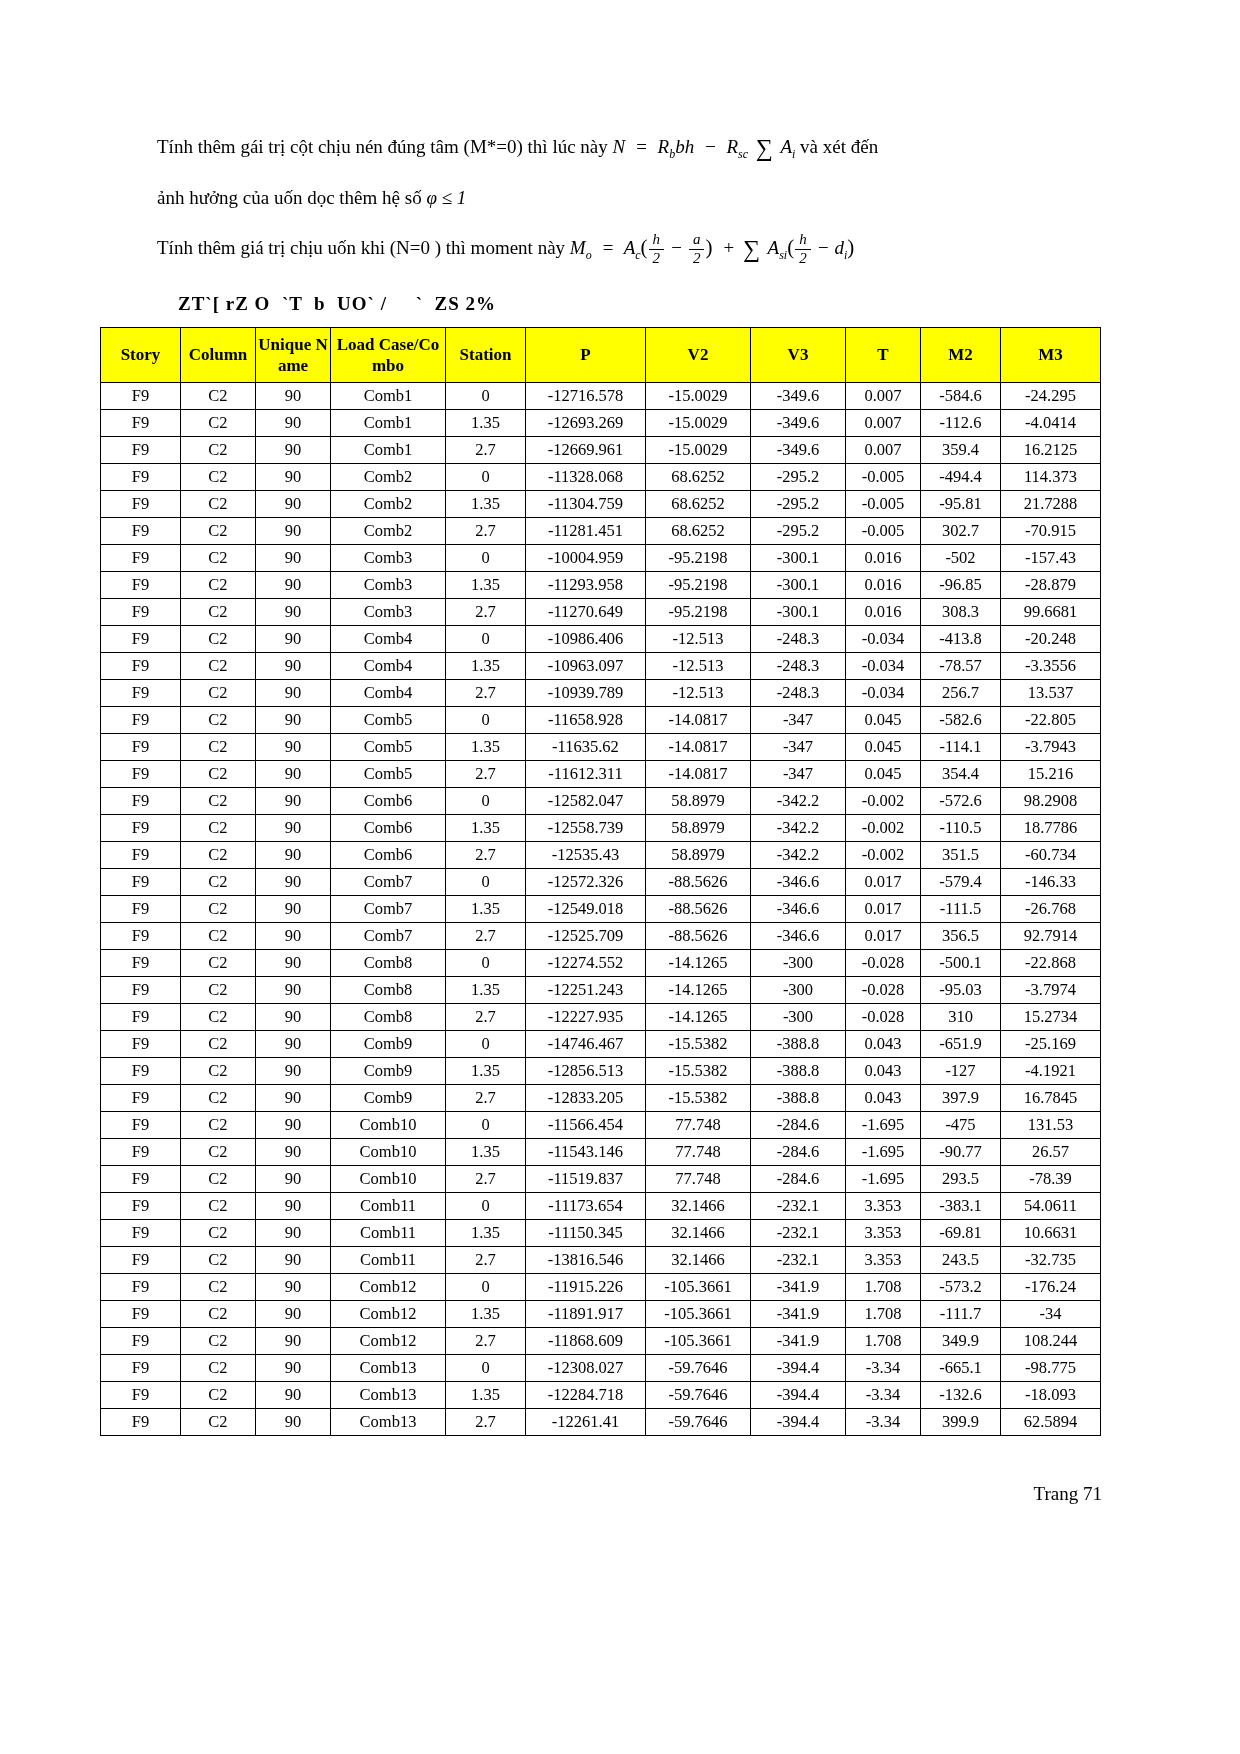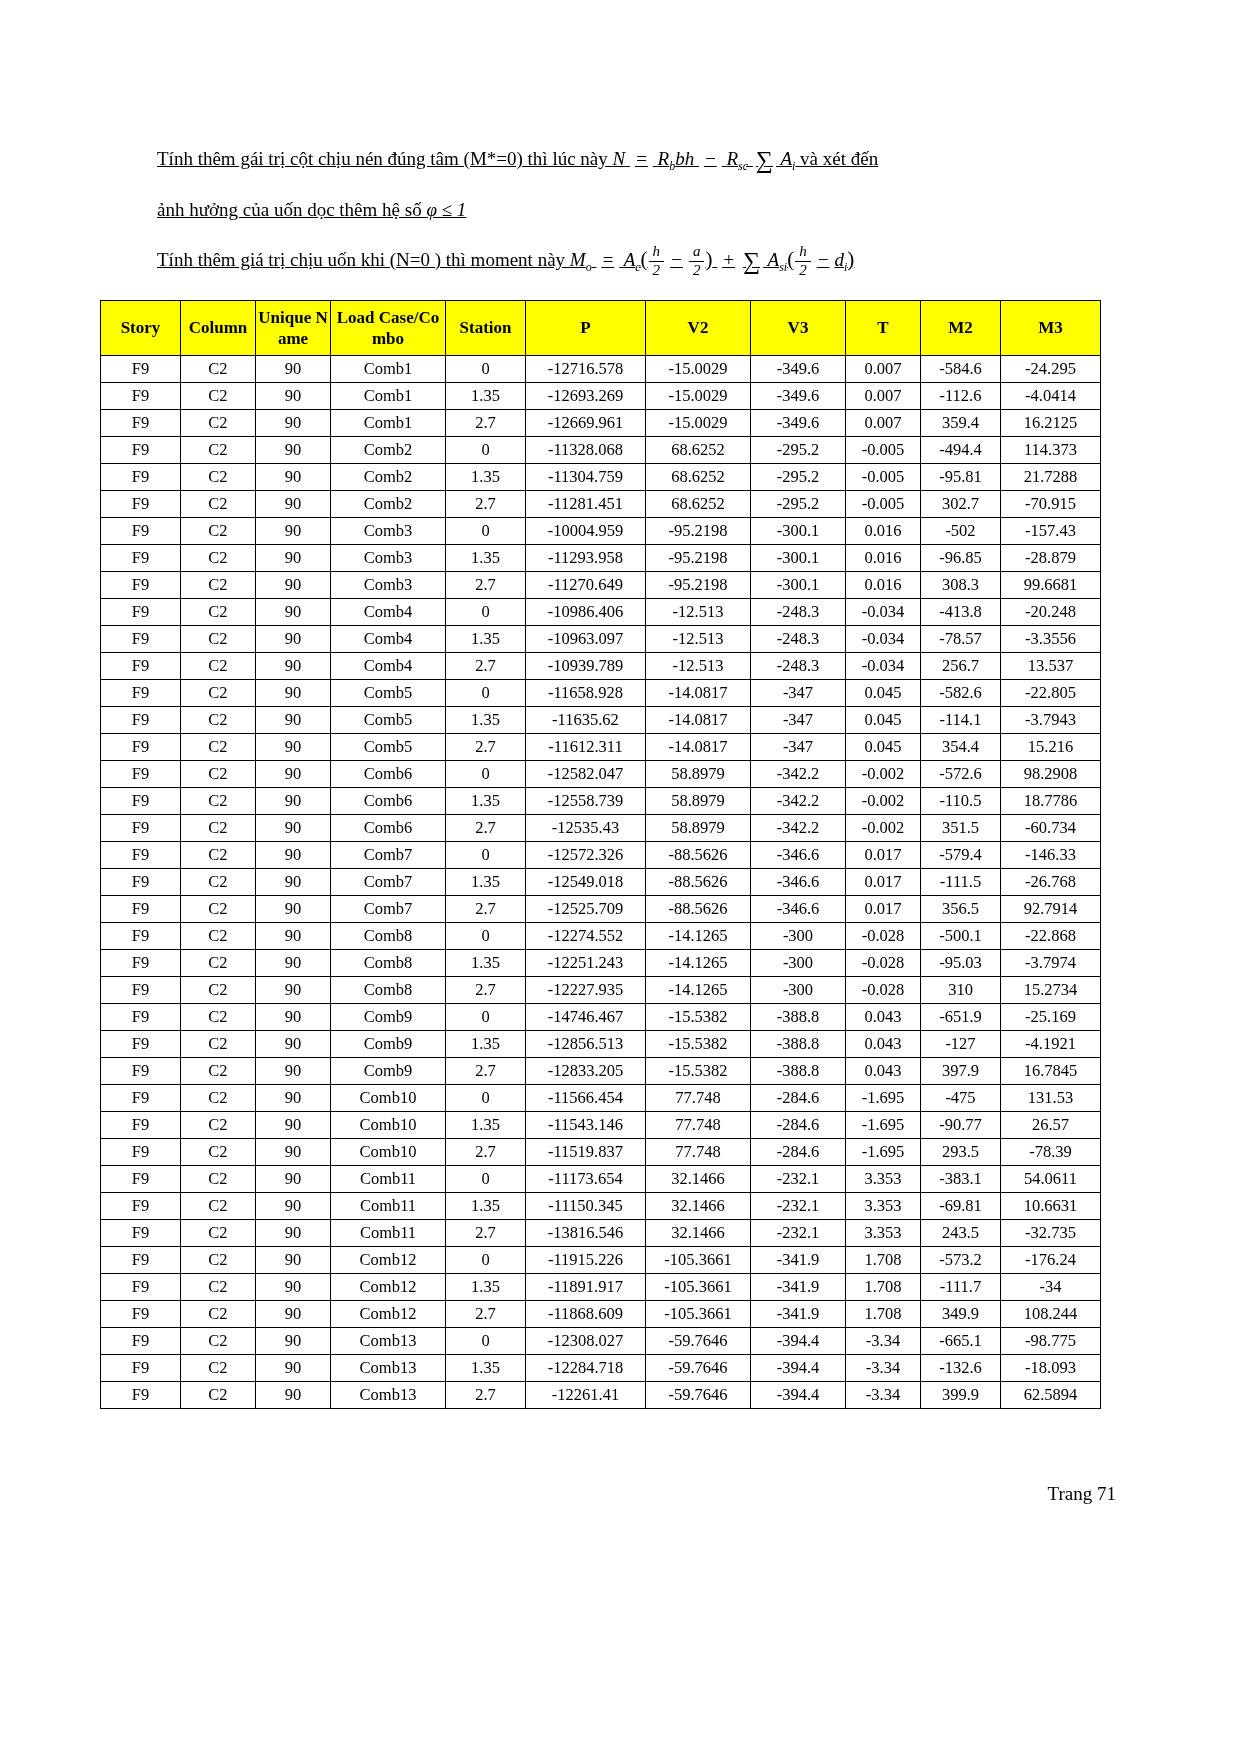--- a/index.html
+++ b/index.html
@@ -9,22 +9,21 @@
     box-sizing:border-box;
     background:#ffffff;
     color:#000;
     font-family:"Liberation Serif", serif;
     padding:128px 140px 0 100px;
     overflow:hidden;
   }
   .para {
     font-size:19px;
     line-height:1.35;
-    margin:16px 0 21px 57px;
-    text-decoration:underline;
+    margin:4px 0 21px 57px;
   }
   .math { font-style:italic; white-space:nowrap; }
   .math .op { font-style:italic; padding:0 5px; }
   .math sub { font-size:12px; font-style:italic; }
   .math .sum { font-style:normal; font-size:24px; vertical-align:-3px; padding:0 3px; }
   .frac {
     display:inline-block;
     vertical-align:middle;
     text-align:center;
     font-size:15px;
@@ -64,21 +63,21 @@
     text-align:center;
     vertical-align:middle;
     padding:1px 2px;
     height:24px;
     white-space:nowrap;
     overflow:hidden;
   }
   .footer {
     position:absolute;
     top:1483px;
-    right:124px;
+    right:138px;
     font-size:19px;
   }
 </style>
 </head>
 <body>
 
 <div class="page">
 
   <p class="para">
     <span>Tính thêm gái trị cột chịu nén đúng tâm (M*=0) thì lúc này </span>
@@ -103,20 +102,21 @@
     <span>Tính thêm giá trị chịu uốn khi (N=0 ) thì moment này </span>
     <span class="math">
       <span>M</span><sub>o</sub>
       <span class="op">=</span>
       <span>A</span><sub>c</sub><span class="paren">(</span><span class="frac"><span class="num">h</span><span class="den">2</span></span><span class="op">−</span><span class="frac"><span class="num">a</span><span class="den">2</span></span><span class="paren">)</span>
       <span class="op">+</span><span class="sum">∑</span>
       <span>A</span><sub>si</sub><span class="paren">(</span><span class="frac"><span class="num">h</span><span class="den">2</span></span><span class="op">−</span><span>d</span><sub>i</sub><span class="paren">)</span>
     </span>
   </p>
 
+  <p class="heading">ZT`[ rZ O  `T  b  UO` /     `  ZS 2%</p>
 
   <table class="data">
     <colgroup>
       <col style="width:80px">
         <col style="width:75px">
         <col style="width:75px">
       <col style="width:115px">
         <col style="width:80px">
         <col style="width:120px">
       <col style="width:105px">

